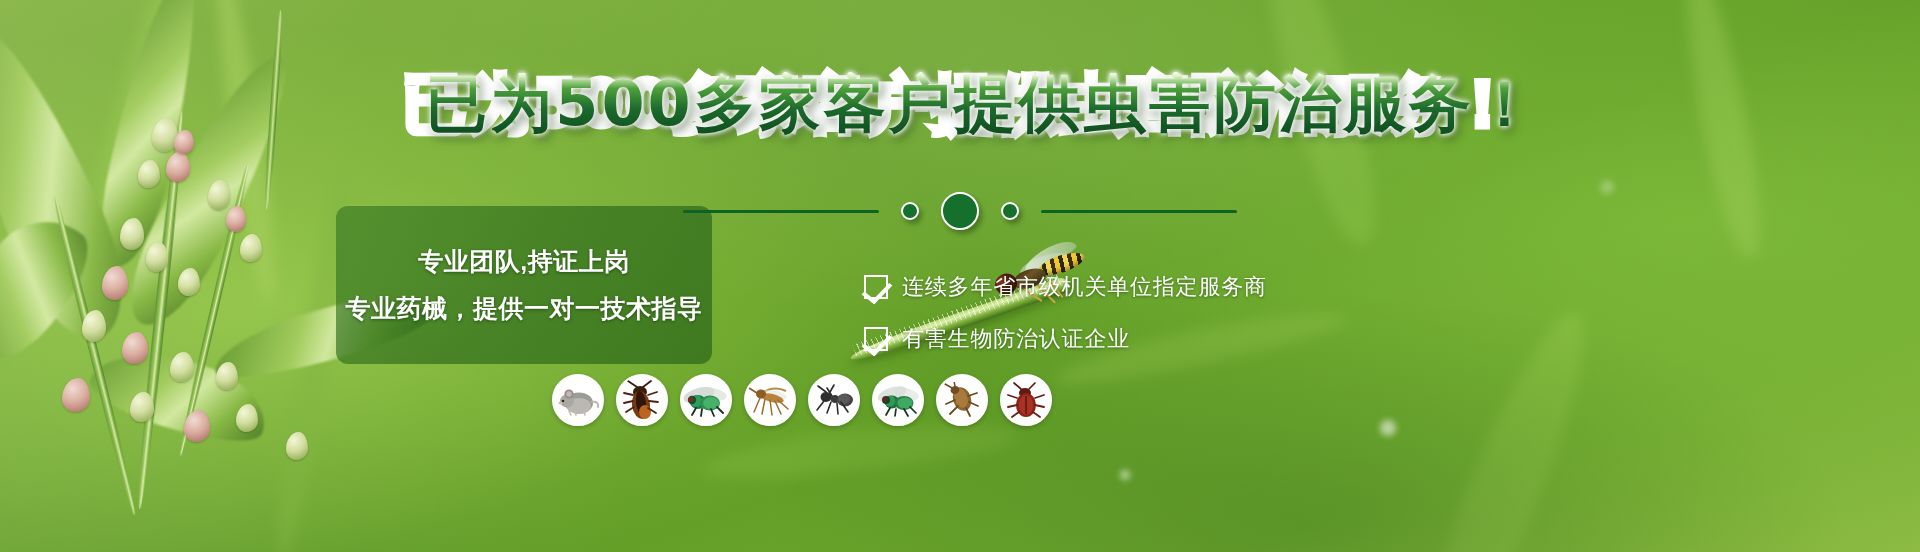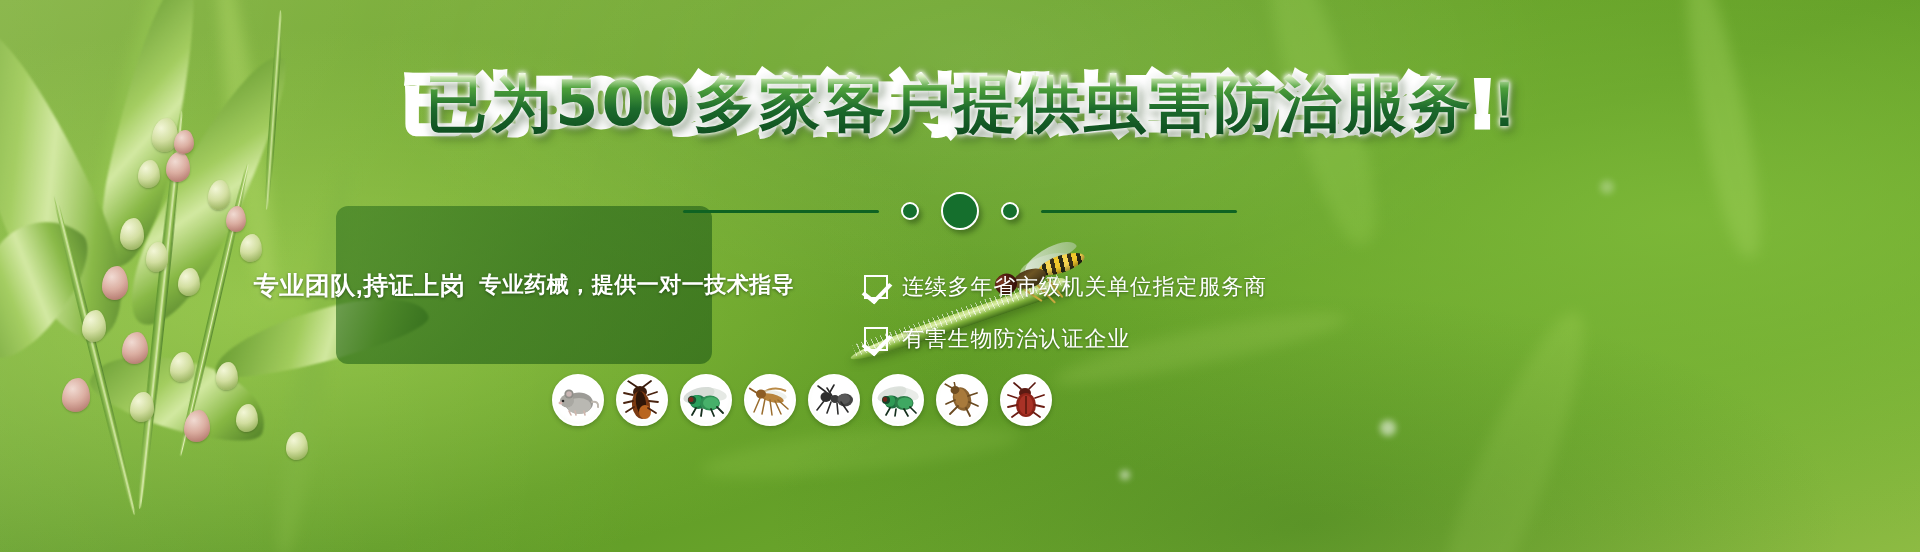--- a/index.html
+++ b/index.html
@@ -200,34 +200,34 @@
 
   
   .panel {
     position: absolute;
     left: 336px; top: 206px;
     width: 376px; height: 158px;
     border-radius: 12px;
     background: linear-gradient(135deg, rgba(53,118,33,.62) 0%, rgba(46,108,28,.70) 50%, rgba(38,96,24,.66) 100%);
     z-index: 7;
     display: flex;
-    flex-direction: row;
+    flex-direction: column;
     align-items: center;
     justify-content: center;
     gap: 14px;
   }
   .panel-line {
     color: #ffffff;
     font-weight: 700;
     text-shadow: 0 1px 3px rgba(10,40,5,.55);
     white-space: nowrap;
   }
   .panel-line.l1 { font-size: 25px; letter-spacing: .5px; }
   .panel-line.l2 { font-size: 25px; letter-spacing: .5px; }
-  .panel-line.l3 { font-size: 22px; letter-spacing: .5px; }
+  .panel-line.l3 { font-size: 25px; letter-spacing: .5px; }
 
   
   .checklist {
     position: absolute;
     left: 864px; top: 272px;
     z-index: 8;
   }
   .check-row {
     display: flex;
     align-items: center;

